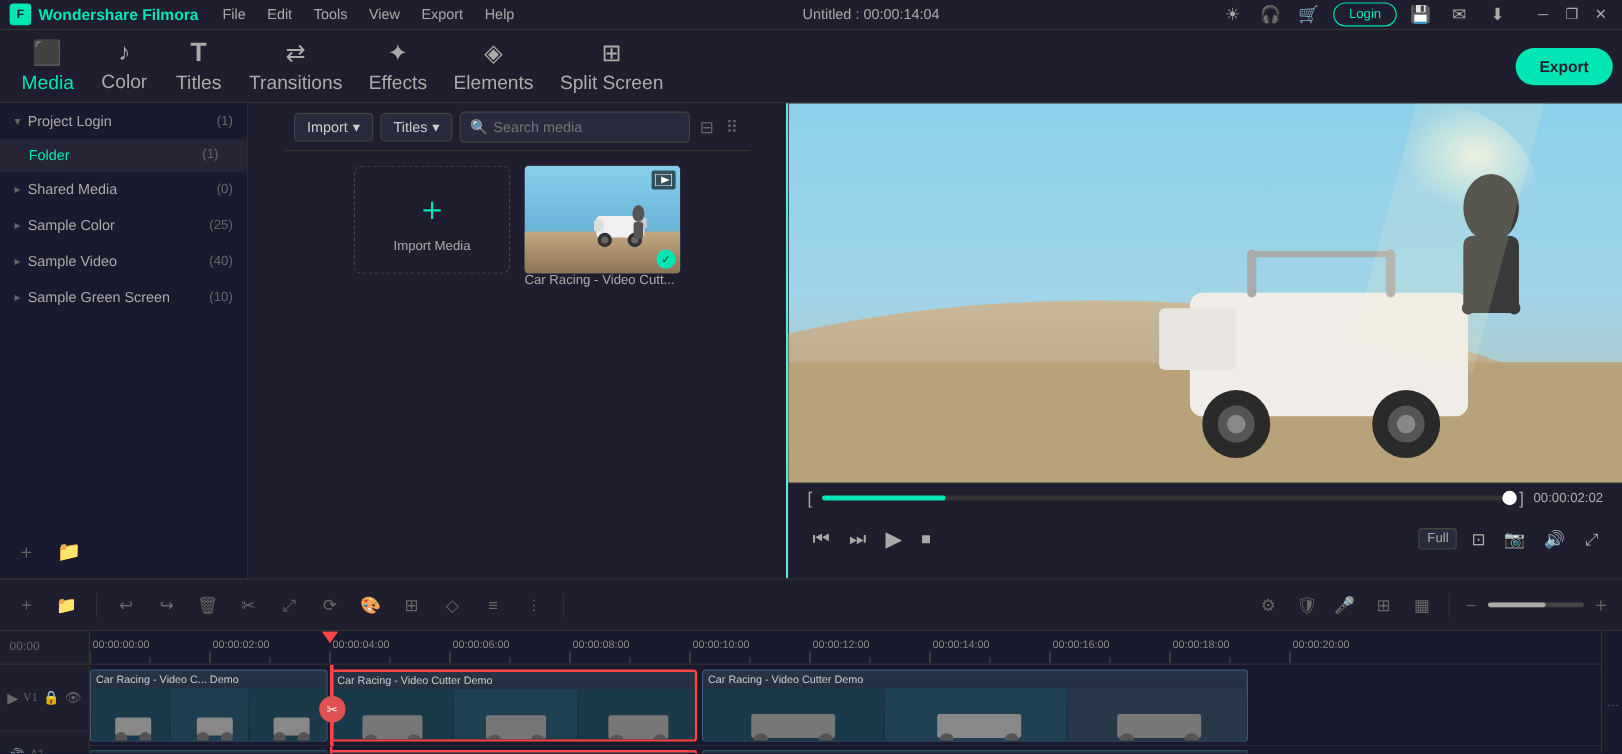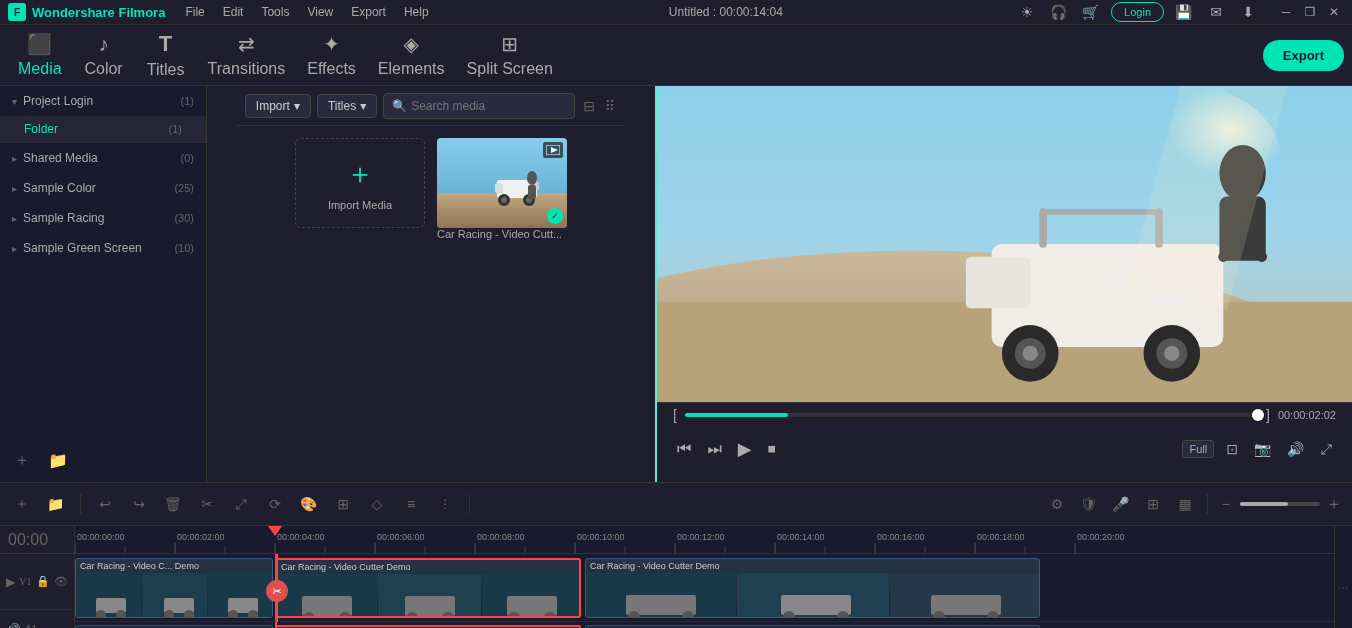--- a/index.html
+++ b/index.html
@@ -708,23 +708,23 @@
       <div class="sidebar-item">
         <div class="sidebar-item-left">
           <span class="sidebar-item-arrow">▸</span>
           <span>Sample Color</span>
         </div>
         <span class="sidebar-count">(25)</span>
       </div>
       <div class="sidebar-item">
         <div class="sidebar-item-left">
           <span class="sidebar-item-arrow">▸</span>
-          <span>Sample Racing</span>
-        </div>
-        <span class="sidebar-count">(30)</span>
+          <span>Sample Video</span>
+        </div>
+        <span class="sidebar-count">(40)</span>
       </div>
       <div class="sidebar-item">
         <div class="sidebar-item-left">
           <span class="sidebar-item-arrow">▸</span>
           <span>Sample Green Screen</span>
         </div>
         <span class="sidebar-count">(10)</span>
       </div>
       <div class="sidebar-bottom">
         <div class="sidebar-bottom-btn">＋</div>
@@ -906,21 +906,21 @@
           <div class="tl-zoom-fill"></div>
         </div>
         <div class="tl-zoom-btn">＋</div>
       </div>
     </div>
 
     <div class="timeline-content">
 
       <div class="timeline-left-strip">
         <div class="timeline-left-top">
-          <span style="color:#666;font-size:16px;">00:00</span>
+          <span style="color:#666;font-size:10px;">00:00</span>
         </div>
         <div class="timeline-track-labels">
           <div class="track-label">
             <span class="track-icon">▶</span>
             <span style="color:#666;font-size:10px;font-family:Liberation Serif, serif;">V1</span>
             <span style="color:#666;font-size:11px;margin-left:auto;">🔒</span>
             <span style="color:#666;font-size:11px;">👁</span>
           </div>
           <div class="track-label" style="height:40px;">
             <span class="track-icon">🔊</span>

